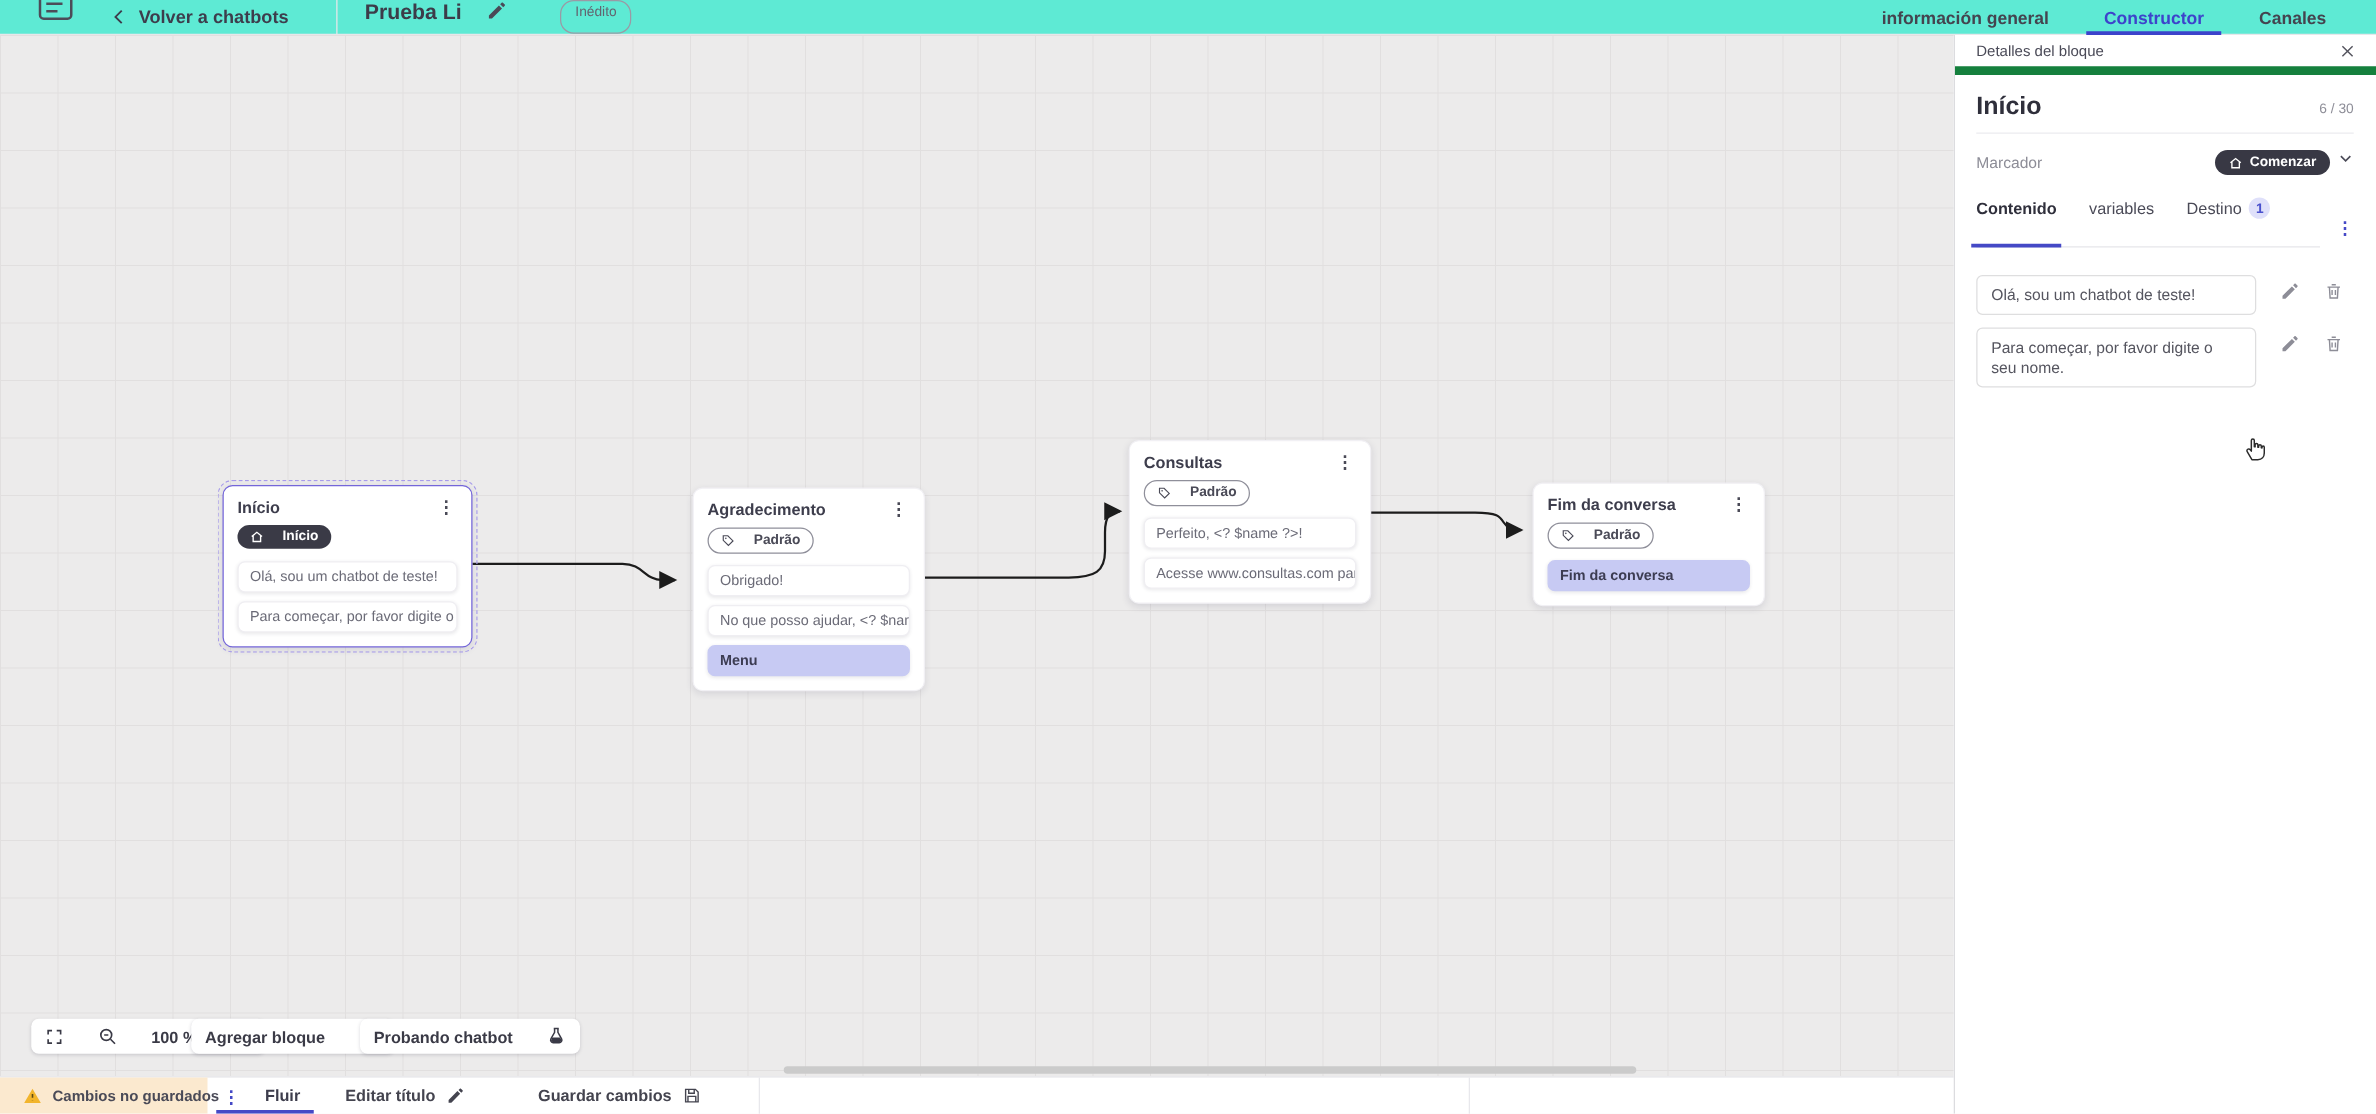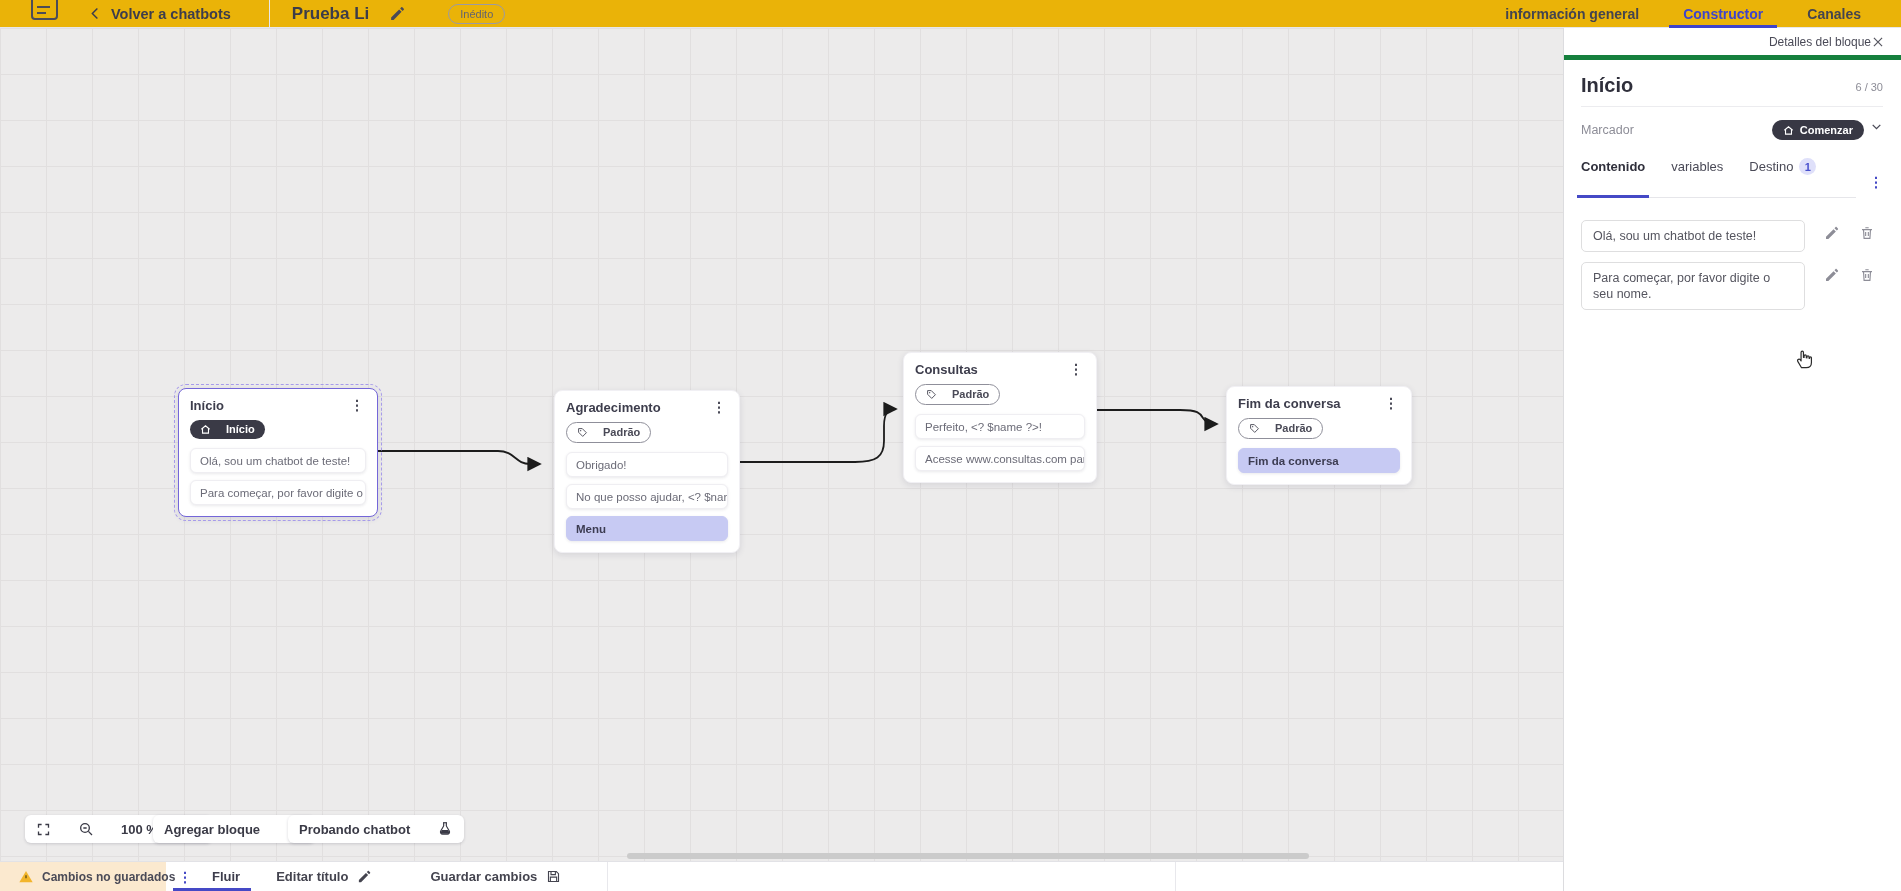--- a/index.html
+++ b/index.html
@@ -2,21 +2,21 @@
 <html><head>
 <meta charset="utf-8">
 <style>
   *{margin:0;padding:0;box-sizing:border-box}
   html,body{width:1901px;height:891px}
   body{position:relative;font-family:"Liberation Sans",sans-serif;background:#fff;overflow:hidden;color:#3d3d4c}
   .ico{display:inline-block;flex:none}
   svg{display:block}
 
   
-  .topbar{position:absolute;left:0;top:0;width:1901px;height:28px;background:#eab308;border-bottom:1px solid #e7e7ea;z-index:40;display:flex;align-items:center}
+  .topbar{position:absolute;left:0;top:0;width:1901px;height:28px;background:#5eead4;border-bottom:1px solid #e7e7ea;z-index:40;display:flex;}
   .logo{width:30px;height:24px;margin-left:30px;margin-top:-4px}
   .back{display:flex;align-items:center;gap:8px;margin-left:28px;color:#3d3d4c;cursor:pointer}
   .back-label{font-size:14.5px;font-weight:700}
   .tb-divider{width:1px;height:28px;background:#e7e7ea;margin-left:38px}
   .doc-title{font-size:17px;font-weight:700;margin-left:22px;color:#3c3c49}
   .tb-pencil{margin-left:20px;color:#4a4a57}
   .status-pill{margin-left:42px;font-size:11px;color:#63636f;border:1px solid #9a9aa5;border-radius:11px;padding:2px 11px;line-height:14px}
   .top-tabs{position:absolute;right:0;top:0;height:28px;display:flex;align-items:center;gap:44px;padding-right:40px}
   .top-tab{font-size:14px;font-weight:700;color:#44444f;height:28px;display:flex;align-items:center;position:relative;cursor:pointer}
   .top-tab.active{color:#3d43cb}
@@ -64,21 +64,21 @@
   .bb-action{display:flex;align-items:center;gap:9px;color:#44444f;cursor:pointer}
   .bb-action .lbl{font-size:13px;font-weight:700;white-space:nowrap}
   .act-edit{margin-left:18px}
   .act-save{margin-left:58px}
   .bb-div{width:1px;height:30px;background:#e8e8ec}
   .d1{margin-left:46px}
   .d2{margin-left:567px}
 
   
   .panel{position:absolute;left:1563px;top:28px;width:338px;height:863px;background:#fff;border-left:1px solid #dcdcdf;z-index:35}
-  .panel-head{height:32px;display:flex;align-items:center;justify-content:flex-end;padding:0 16px 0 17px;border-bottom:5px solid #15803d}
+  .panel-head{height:32px;display:flex;align-items:center;justify-content:space-between;padding:0 16px 0 17px;border-bottom:7px solid #15803d}
   .panel-head-title{font-size:12px;color:#4a4a57}
   .panel-close{color:#55555f;cursor:pointer}
   .panel-body{padding:0 17px}
   .pb-inner{width:302px}
   .blockname-row{display:flex;align-items:flex-end;justify-content:space-between;margin-top:14px}
   .blockname{font-size:20px;font-weight:700;color:#2f2f3b;line-height:22px}
   .counter{font-size:11px;color:#8d8d97;padding-bottom:3px}
   .pb-divider{height:1px;background:#ececef;margin-top:10px}
   .marker-row{display:flex;align-items:center;justify-content:space-between;margin-top:13px}
   .marker-label{font-size:12.5px;color:#8d8d97}

